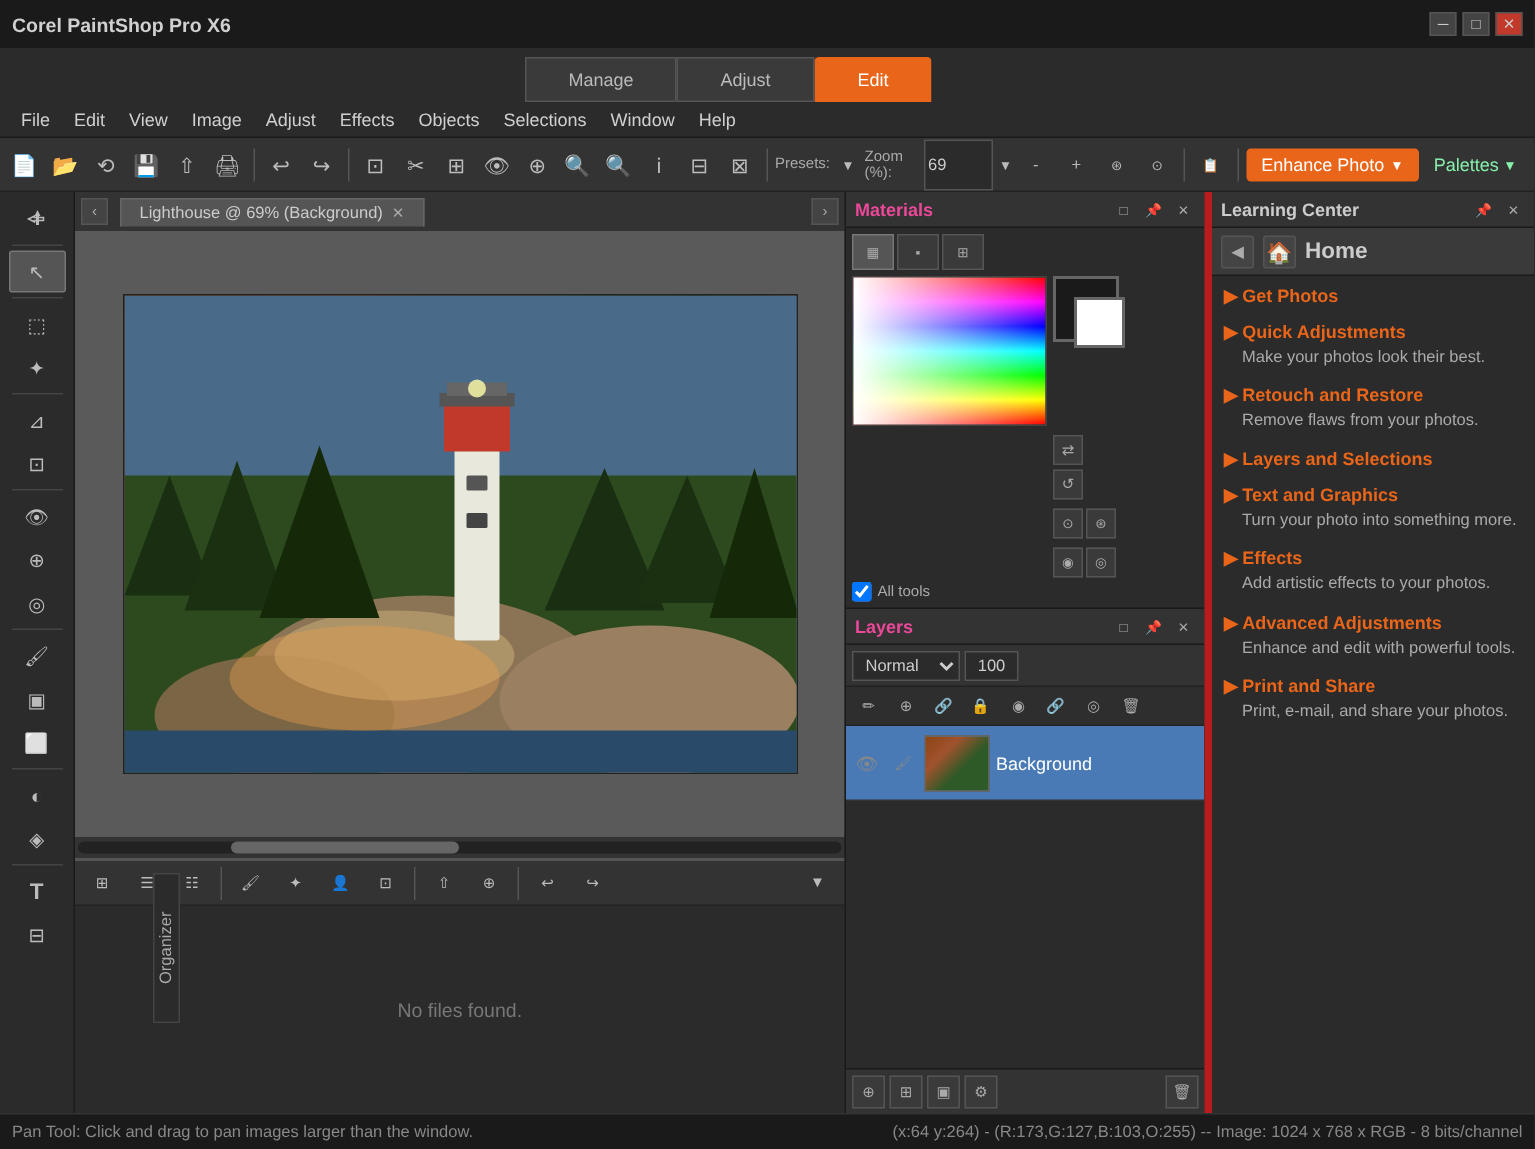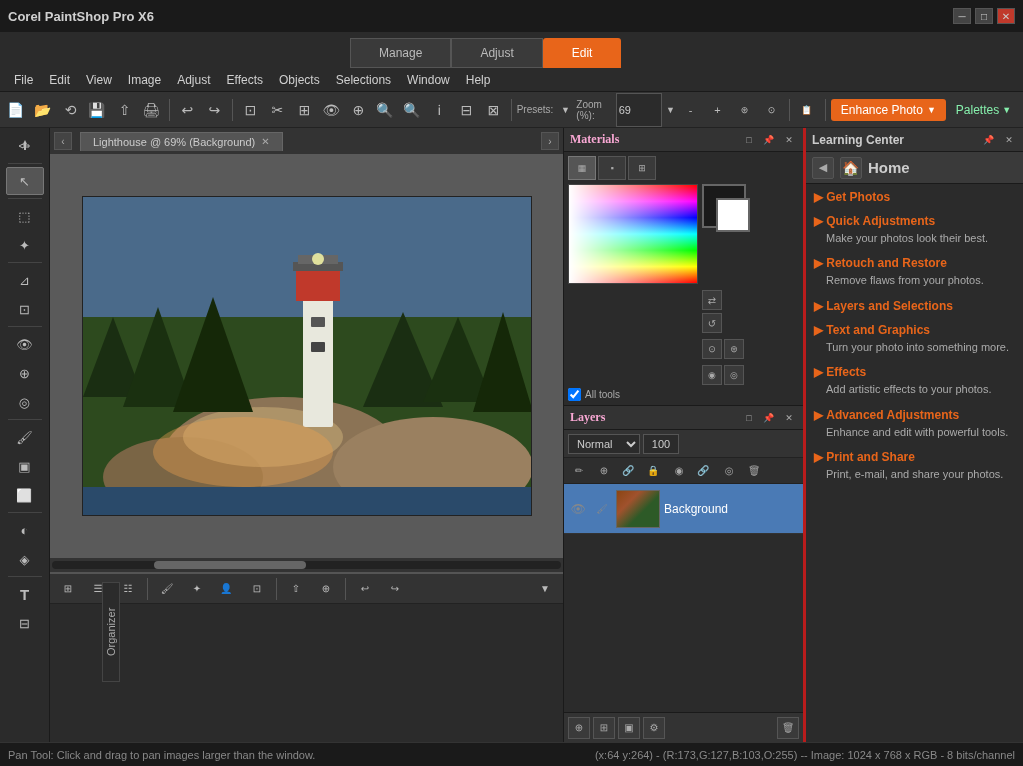--- a/index.html
+++ b/index.html
@@ -56,21 +56,21 @@
     #organizer-toolbar { height: 30px; background: #333; display: flex; align-items: center; padding: 0 4px; gap: 2px; border-bottom: 1px solid #222; }
     #organizer-content { flex: 1; display: flex; align-items: center; justify-content: center; color: #777; font-size: 13px; }
     .org-vertical { writing-mode: vertical-rl; transform: rotate(180deg); position: absolute; left: 52px; bottom: 60px; font-size: 11px; color: #aaa; background: #2b2b2b; padding: 4px 2px; border: 1px solid #444; height: 100px; display: flex; align-items: center; justify-content: center; cursor: pointer; }
 
     
     #right-panels { width: 240px; background: #2b2b2b; display: flex; flex-direction: column; border-left: 1px solid #1a1a1a; overflow: hidden; }
 
     
     #materials-panel { border-bottom: 1px solid #1a1a1a; }
     .panel-header { background: #333; height: 24px; display: flex; align-items: center; padding: 0 6px; justify-content: space-between; border-bottom: 1px solid #1a1a1a; }
-    .panel-title { font-size: 12px; color: #f9a8d4; font-weight: bold; font-family: Liberation Serif, serif; }
+    .panel-title { font-size: 12px; color: #ec4899; font-weight: bold; }
     .panel-controls { display: flex; gap: 4px; align-items: center; }
     .panel-ctrl-btn { width: 16px; height: 16px; background: transparent; border: 1px solid transparent; display: flex; align-items: center; justify-content: center; cursor: pointer; font-size: 9px; color: #aaa; }
     .materials-content { padding: 4px; }
     .mat-tabs { display: flex; gap: 2px; margin-bottom: 4px; }
     .mat-tab { width: 28px; height: 24px; background: #3a3a3a; border: 1px solid #555; display: flex; align-items: center; justify-content: center; cursor: pointer; font-size: 9px; color: #aaa; }
     .mat-tab.active { background: #555; border-color: #777; }
     .mat-body { display: flex; gap: 4px; }
     .color-picker { width: 130px; height: 100px; background: linear-gradient(to bottom, #ff0000, #ff00ff, #0000ff, #00ffff, #00ff00, #ffff00, #ff0000); position: relative; border: 1px solid #444; }
     .color-picker::after { content: ''; position: absolute; inset: 0; background: linear-gradient(to right, #fff, transparent); }
     .swatch-area { position: relative; width: 60px; height: 60px; margin-bottom: 4px; }
@@ -90,21 +90,21 @@
     .layers-list { flex: 1; overflow-y: auto; background: #2b2b2b; }
     .layer-row { height: 50px; display: flex; align-items: center; padding: 0 4px; gap: 4px; cursor: pointer; border-bottom: 1px solid #333; }
     .layer-row.selected { background: #4a7ab5; }
     .layer-vis { width: 20px; height: 20px; display: flex; align-items: center; justify-content: center; font-size: 12px; cursor: pointer; color: #888; }
     .layer-thumb { width: 44px; height: 38px; background: linear-gradient(135deg, #8B4513 0%, #A0522D 30%, #2d5a27 60%); border: 1px solid #666; flex-shrink: 0; }
     .layer-name { font-size: 12px; color: #fff; }
     .layers-bottom { height: 30px; background: #333; display: flex; align-items: center; padding: 0 4px; gap: 3px; border-top: 1px solid #1a1a1a; }
     .layers-bot-btn { width: 22px; height: 22px; background: #3a3a3a; border: 1px solid #555; display: flex; align-items: center; justify-content: center; cursor: pointer; font-size: 10px; color: #aaa; }
 
     
-    #learning-panel { width: 220px; background: #2b2b2b; border-left: 3px solid #b91c1c; display: flex; flex-direction: column; overflow: hidden; }
+    #learning-panel { width: 220px; background: #2b2b2b; border-left: 5px solid #b91c1c; display: flex; flex-direction: column; overflow: hidden; }
     .lc-header { background: #333; height: 24px; display: flex; align-items: center; padding: 0 6px; justify-content: space-between; border-bottom: 1px solid #1a1a1a; }
     .lc-title { font-size: 12px; color: #ccc; font-weight: bold; }
     .lc-nav { height: 32px; background: #3a3a3a; display: flex; align-items: center; padding: 0 6px; gap: 6px; border-bottom: 1px solid #1a1a1a; }
     .lc-nav-btn { width: 22px; height: 22px; background: #444; border: 1px solid #555; display: flex; align-items: center; justify-content: center; cursor: pointer; font-size: 11px; color: #aaa; border-radius: 2px; }
     .lc-home-icon { width: 22px; height: 22px; background: #444; border: 1px solid #555; display: flex; align-items: center; justify-content: center; cursor: pointer; font-size: 14px; color: #aaa; border-radius: 2px; }
     .lc-home-label { font-size: 15px; color: #ccc; font-weight: bold; }
     .lc-content { flex: 1; overflow-y: auto; padding: 6px 8px; }
     .lc-item { margin-bottom: 10px; }
     .lc-item-title { color: #e8651a; font-size: 12px; font-weight: bold; margin-bottom: 3px; cursor: pointer; display: flex; align-items: center; gap: 3px; }
     .lc-item-desc { color: #aaa; font-size: 11px; line-height: 1.4; padding-left: 12px; }
@@ -305,20 +305,23 @@
           <div class="tb-btn" style="font-size:10px;">⊡</div>
           <div class="tb-sep"></div>
           <div class="tb-btn" style="font-size:10px;">⇧</div>
           <div class="tb-btn" style="font-size:10px;">⊕</div>
           <div class="tb-sep"></div>
           <div class="tb-btn" style="font-size:10px;">↩</div>
           <div class="tb-btn" style="font-size:10px;">↪</div>
           <div style="flex:1"></div>
           <div class="tb-btn" style="font-size:10px;">▼</div>
         </div>
+        <div id="organizer-content">
+          <span>No files found.</span>
+        </div>
         <div class="org-vertical">Organizer</div>
       </div>
     </div>
 
     <div id="right-panels">
 
       <div id="materials-panel">
         <div class="panel-header">
           <span class="panel-title">Materials</span>
           <div class="panel-controls">

